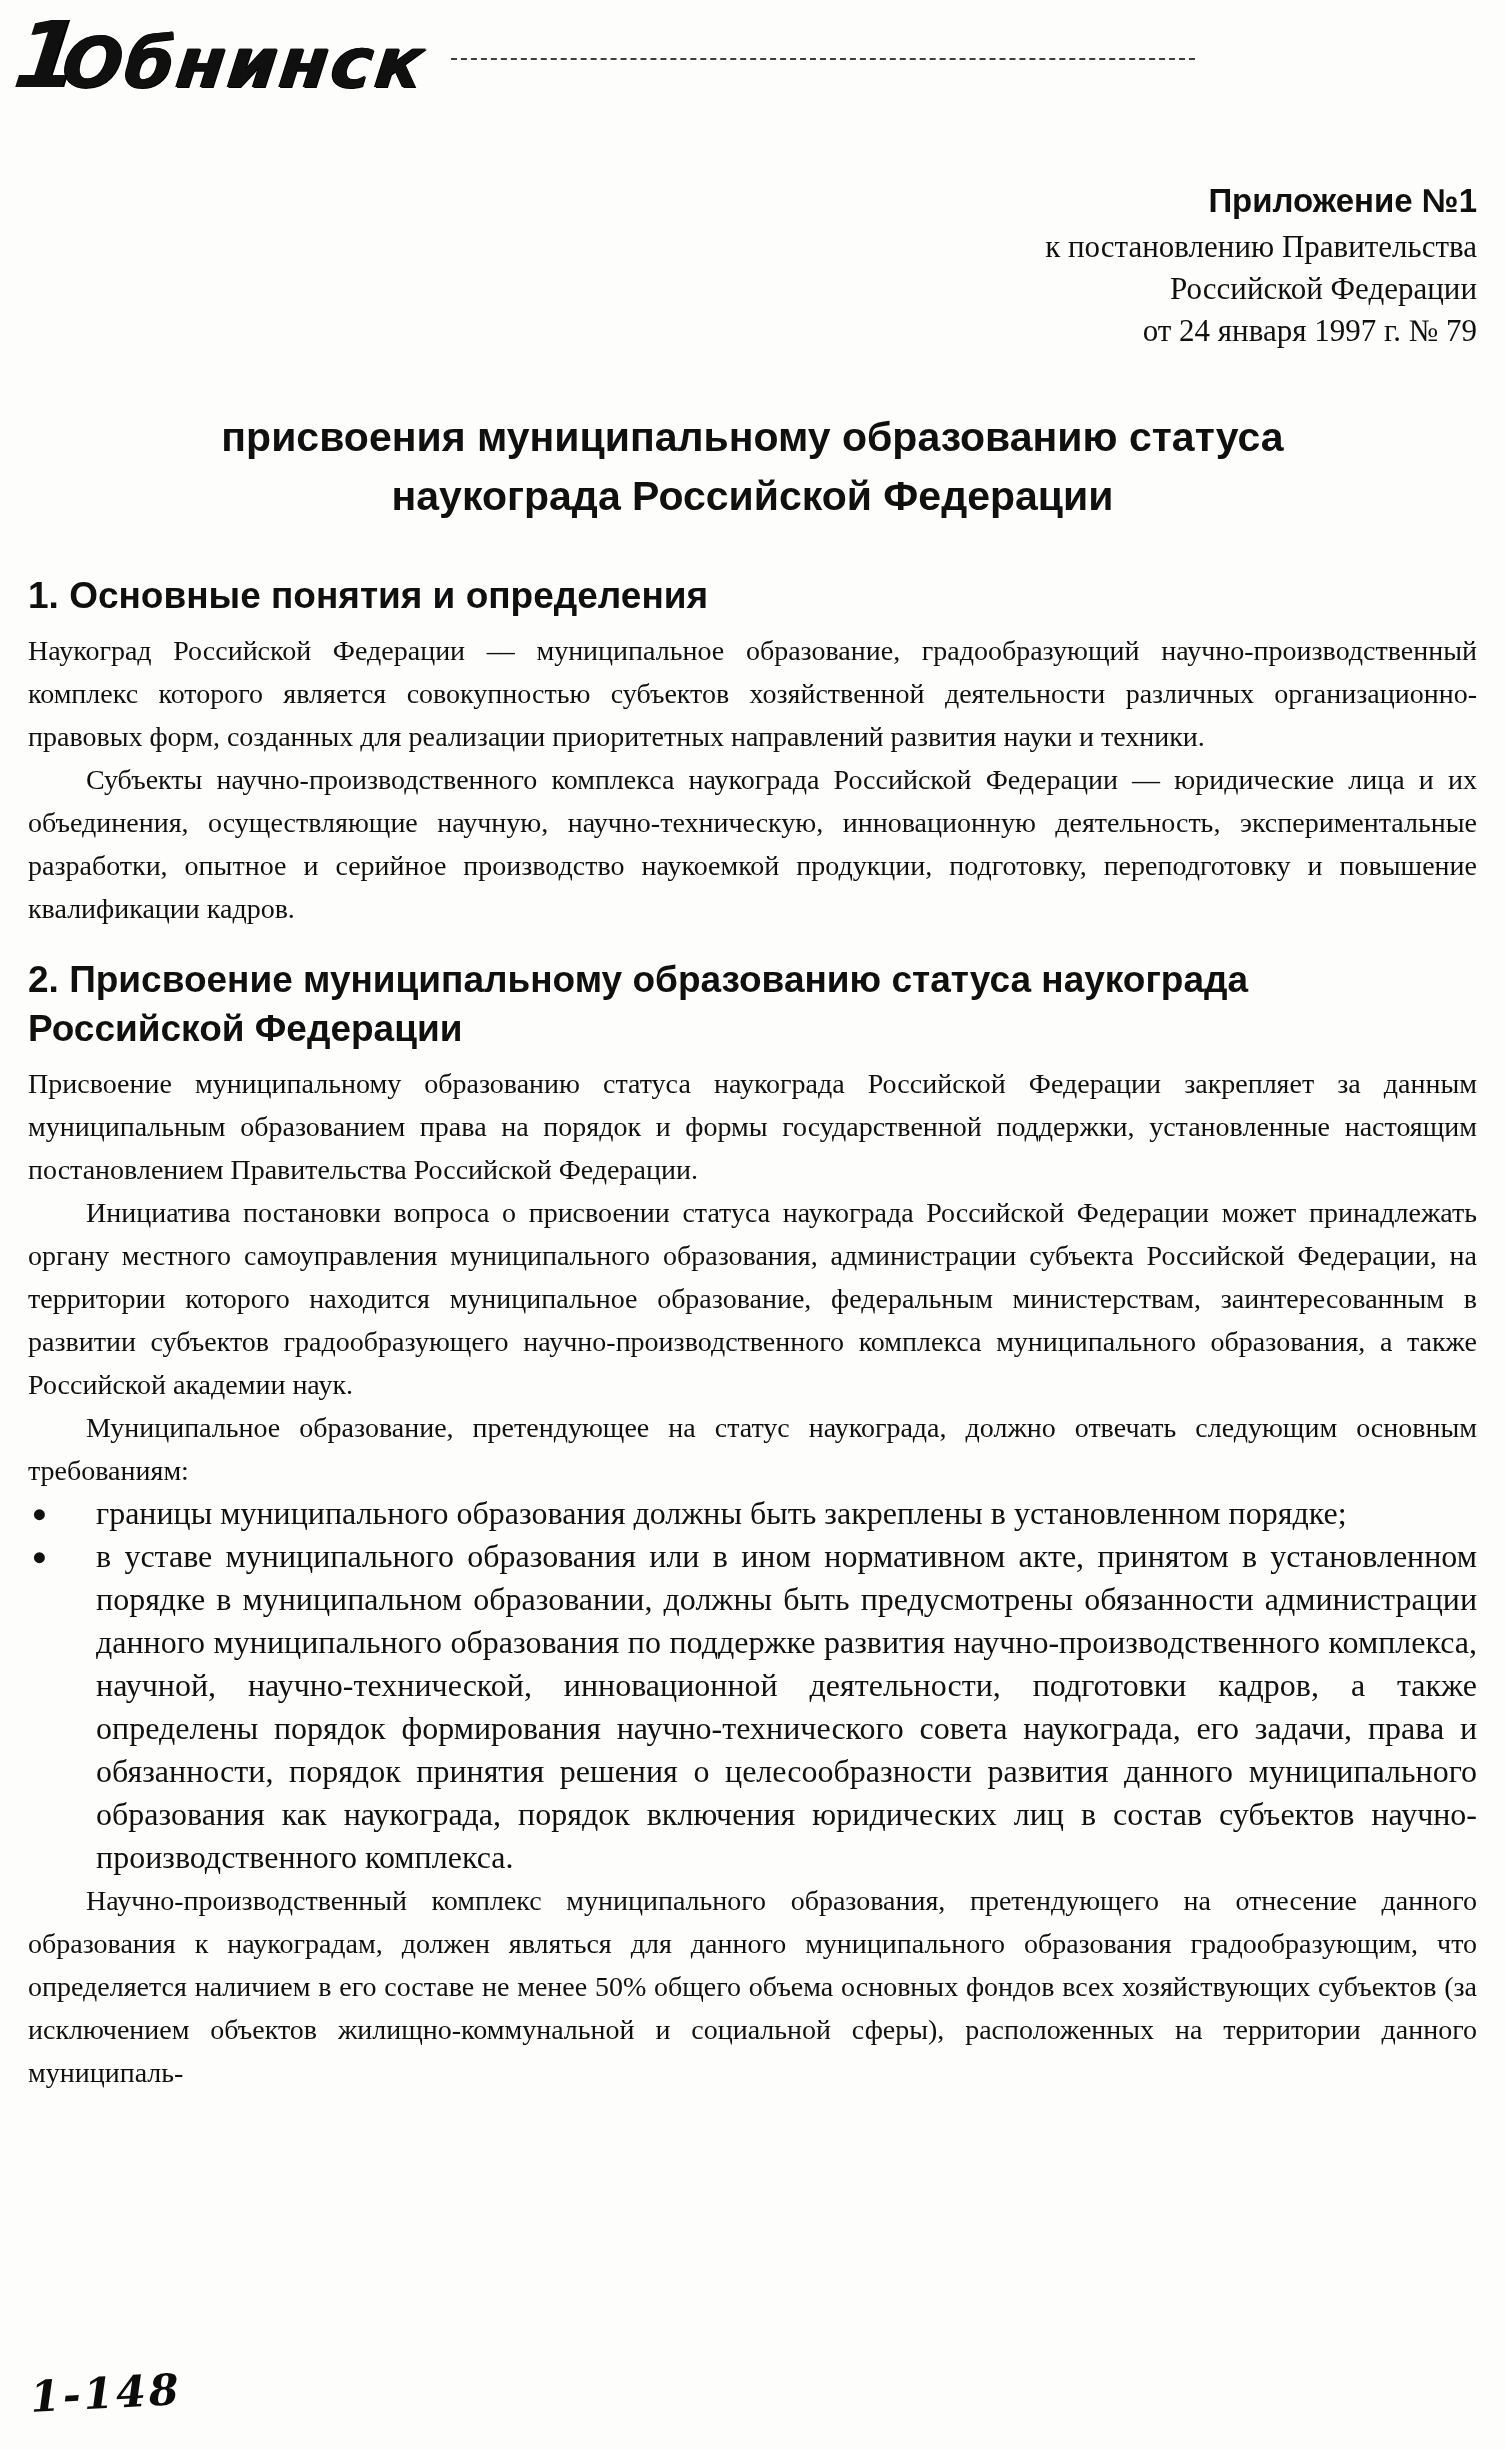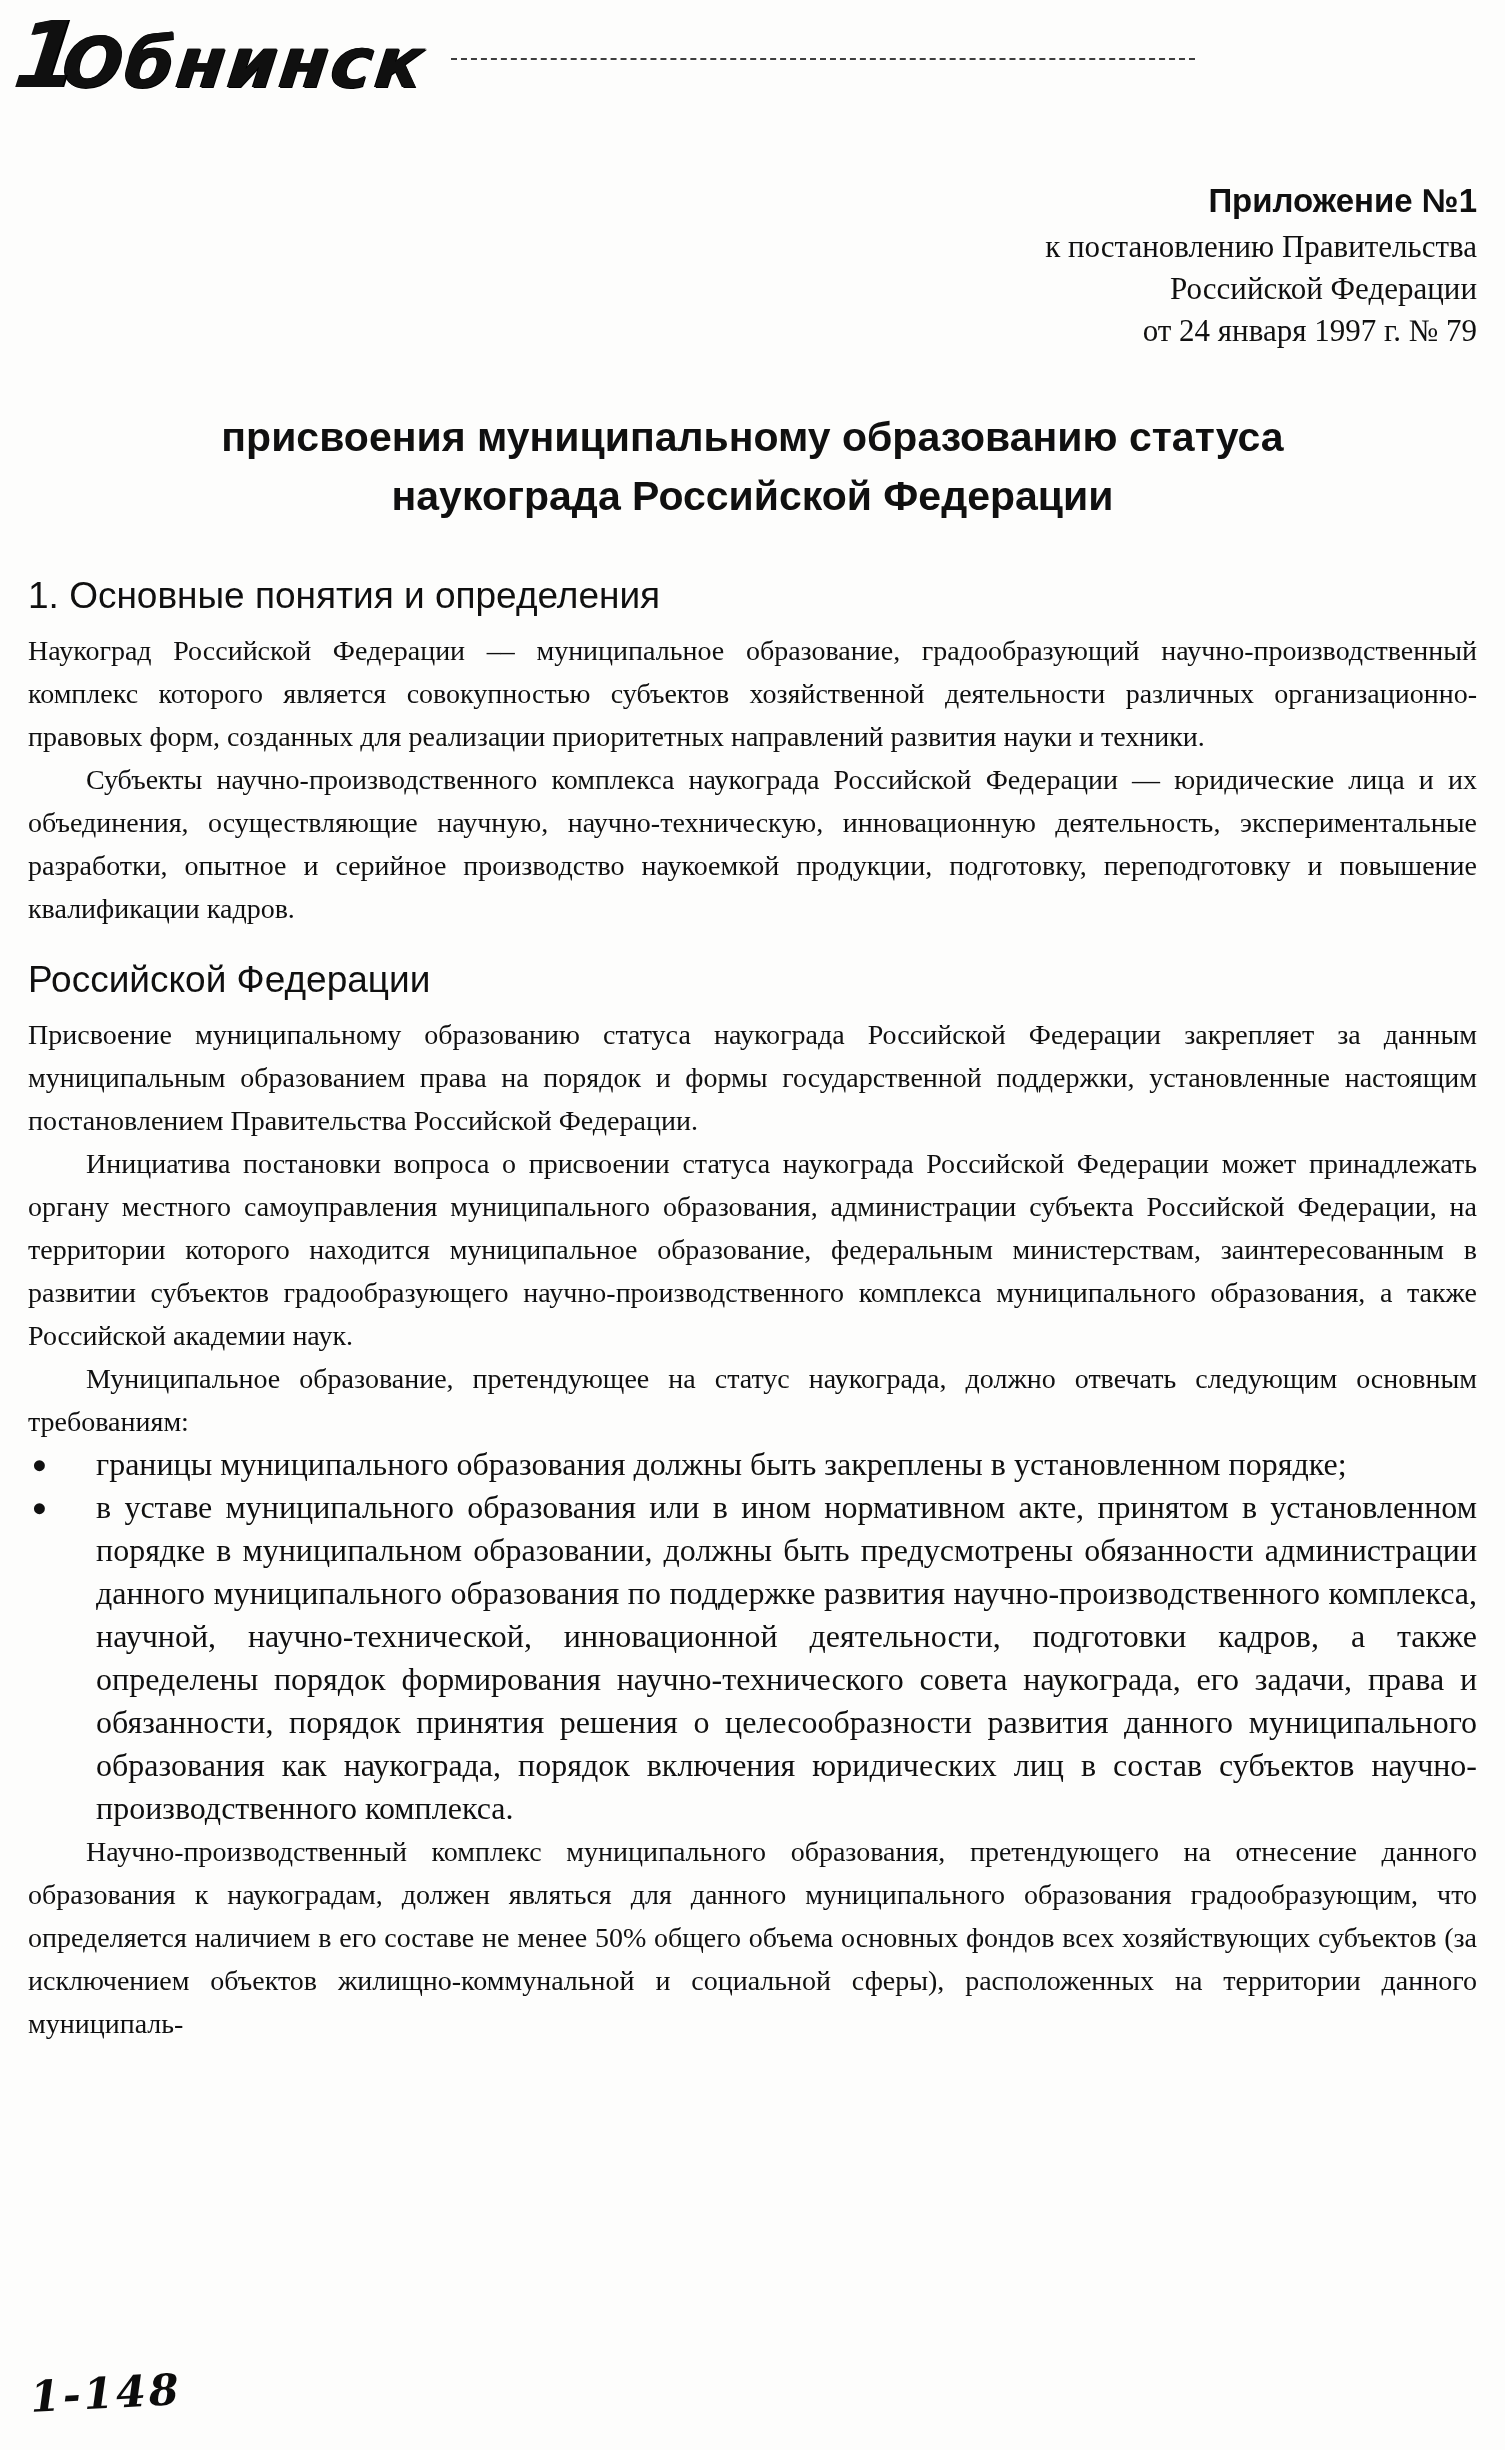--- a/index.html
+++ b/index.html
@@ -75,21 +75,21 @@
     font-family: "Liberation Sans", sans-serif;
     font-weight: bold;
     font-size: 41px;
     line-height: 59px;
   }
 
   
   .content { padding: 0 28px; }
   .section-heading {
     font-family: "Liberation Sans", sans-serif;
-    font-weight: normal;
+    font-weight: bold;
     font-size: 37px;
     line-height: 49px;
     margin: 45px 0 9.4px 0;
   }
   .section-heading.second { margin-top: 24.5px; }
   p.body-par {
     margin: 0;
     font-size: 28px;
     line-height: 43px;
     text-align: justify;
@@ -155,20 +155,21 @@
     <div>наукограда Российской Федерации</div>
   </div>
 
   <div class="content">
 
     <div class="section-heading">1. Основные понятия и определения</div>
     <p class="body-par">Наукоград Российской Федерации –– муниципальное образование, градообразующий научно-производственный комплекс которого является совокупностью субъектов хозяйственной деятельности различных организационно-правовых форм, созданных для реализации приоритетных направлений развития науки и техники.</p>
     <p class="body-par indent">Субъекты научно-производственного комплекса наукограда Российской Федерации — юридические лица и их объединения, осуществляющие научную, научно-техническую, инновационную деятельность, экспериментальные разработки, опытное и серийное производство наукоемкой продукции, подготовку, переподготовку и повышение квалификации кадров.</p>
 
     <div class="section-heading second">
+      <div>2. Присвоение муниципальному образованию статуса наукограда</div>
       <div>Российской Федерации</div>
     </div>
     <p class="body-par">Присвоение муниципальному образованию статуса наукограда Российской Федерации закрепляет за данным муниципальным образованием права на порядок и формы государственной поддержки, установленные настоящим постановлением Правительства Российской Федерации.</p>
     <p class="body-par indent">Инициатива постановки вопроса о присвоении статуса наукограда Российской Федерации может принадлежать органу местного самоуправления муниципального образования, администрации субъекта Российской Федерации, на территории которого находится муниципальное образование, федеральным министерствам, заинтересованным в развитии субъектов градообразующего научно-производственного комплекса муниципального образования, а также Российской академии наук.</p>
     <p class="body-par indent">Муниципальное образование, претендующее на статус наукограда, должно отвечать следующим основным требованиям:</p>
 
     <ul class="bullets">
       <li>
         <span class="bullet-glyph">●</span>
         <span class="bullet-text">границы муниципального образования должны быть закреплены в установленном порядке;</span>

